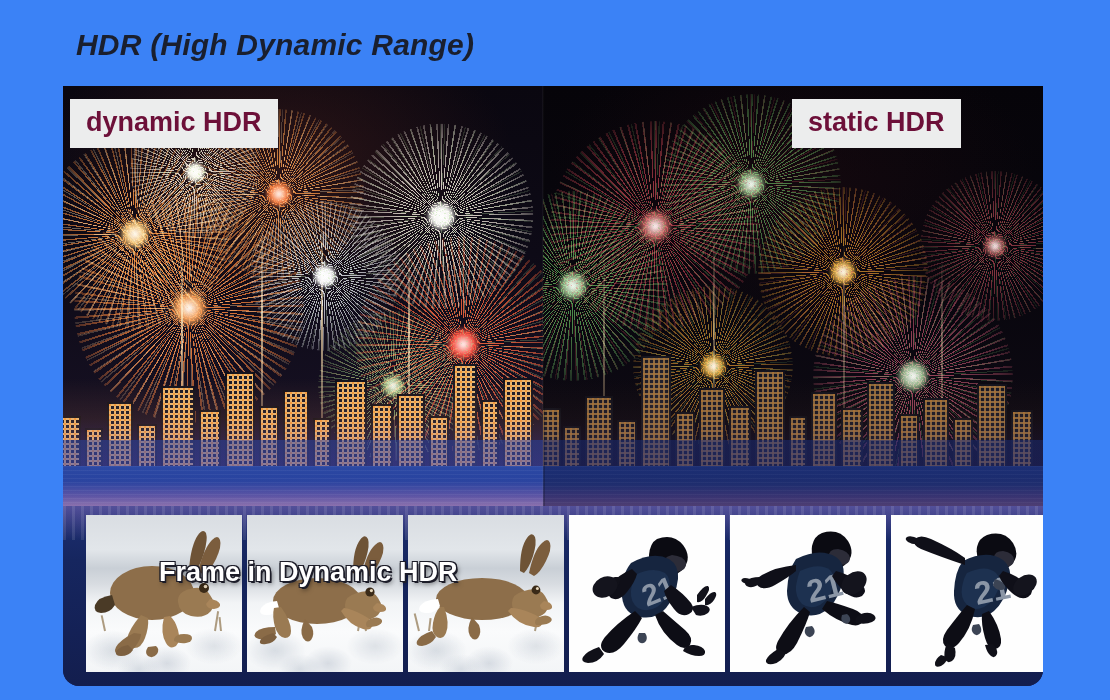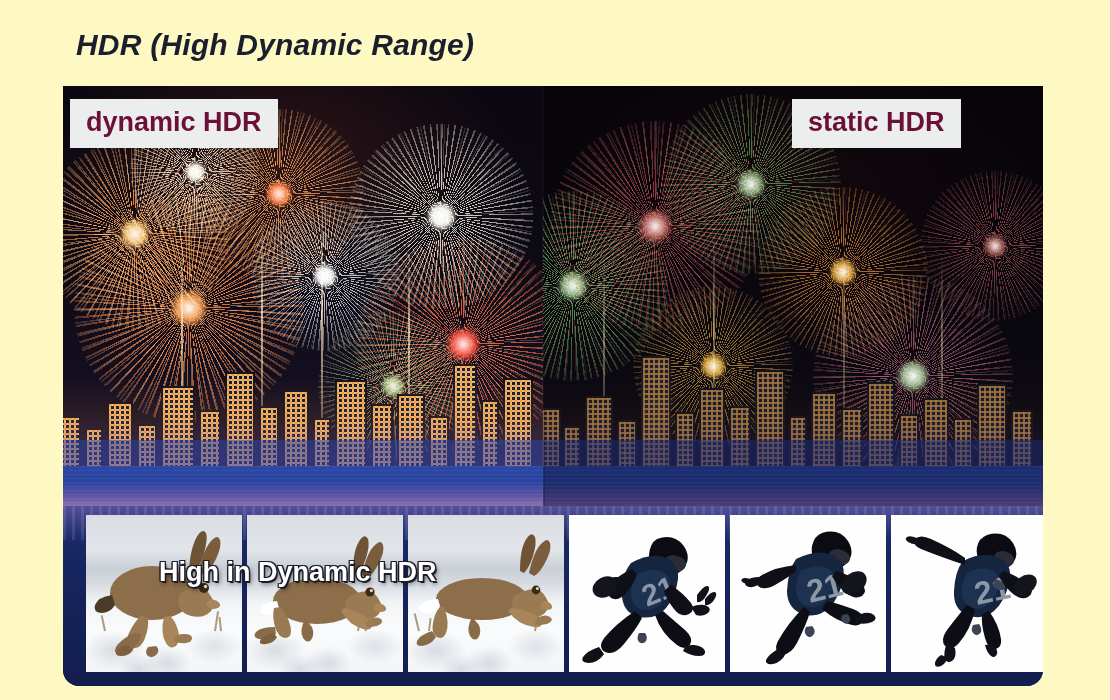--- a/index.html
+++ b/index.html
@@ -9,21 +9,21 @@
     height: 700px;
     overflow: hidden;
     background: #ffffff;
     font-family: "Liberation Sans", sans-serif;
   }
 
   #slide {
     position: relative;
     width: 1110px;
     height: 700px;
-    background: #fef9c3;
+    background: #3b82f6;
   }
 
   
   #slide-title {
     position: absolute;
     left: 76px;
     top: 28px;
     font-size: 30px;
     font-weight: bold;
     font-style: italic;
@@ -522,21 +522,21 @@
             </div>
           <div class="haze"></div>
           <div class="water"></div>
           <div class="reflect-band"></div>
         </div>
       </div>
 
       <div id="seam"></div>
     </div>
 
-    <div id="frame-caption">High in Dynamic HDR</div>
+    <div id="frame-caption">Frame in Dynamic HDR</div>
 
     <div id="filmstrip">
 
       <div class="thumb">
         <div class="snow-bg"></div>
         <div class="grass" style="left:18px;  height:16px; transform:rotate(-12deg);"></div>
         <div class="grass" style="left:128px; height:20px; transform:rotate(9deg);"></div>
         <div class="grass" style="left:134px; height:14px; transform:rotate(-6deg);"></div>
         <svg class="hare-svg" viewBox="0 0 156 157">
           <g fill="#8a6b47">

